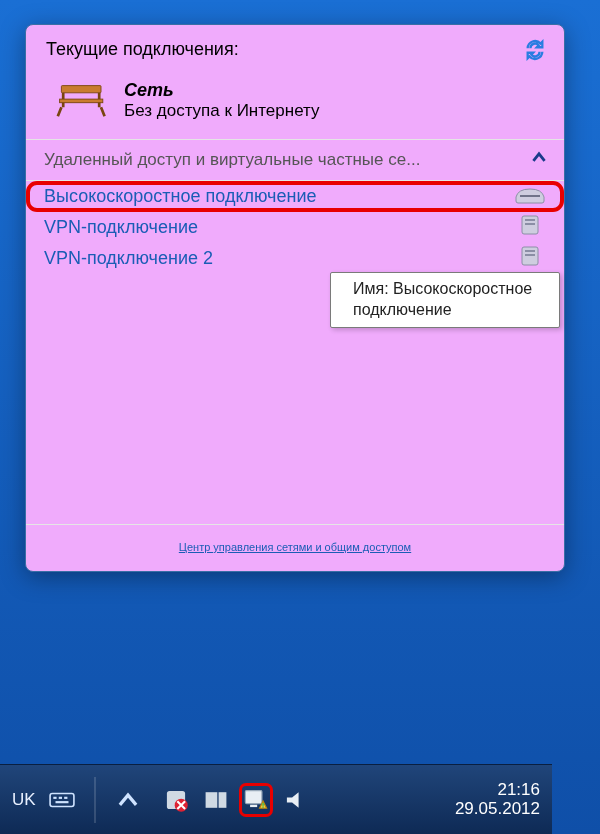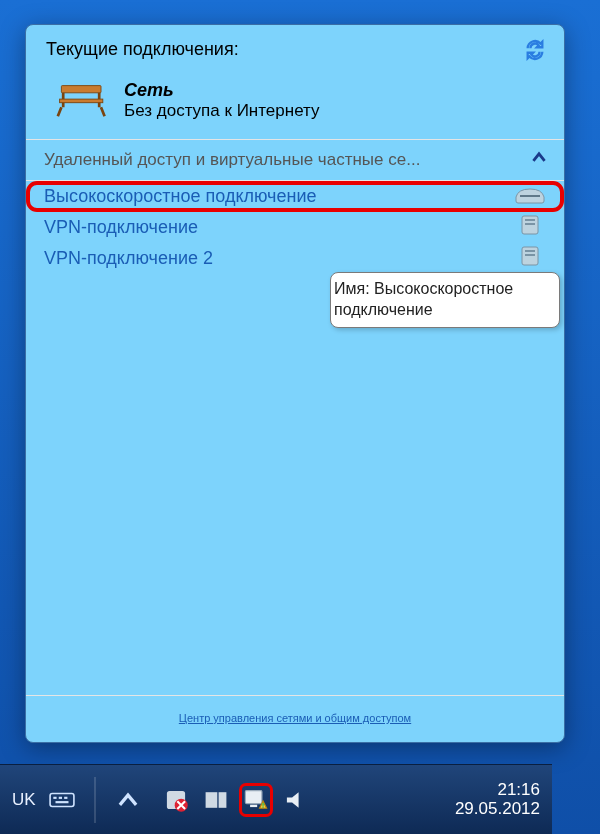--- a/index.html
+++ b/index.html
@@ -16,22 +16,22 @@
     position: absolute;
     top: 0; left: 0;
     width: 600px; height: 834px;
     background: linear-gradient(to bottom, #1a6fd4 0%, #0f4fa8 100%);
   }
   .popup {
     position: absolute;
     left: 25px;
     top: 24px;
     width: 540px;
-    height: 719px;
-    background: #7dd3fc;
+    height: 548px;
+    background: #f0abfc;
     border: 1px solid #3a6ea5;
     border-radius: 8px;
     box-shadow: 0 5px 25px rgba(0,0,0,.35);
     display: flex;
     flex-direction: column;
   }
   .popup-header {
     padding: 14px 18px 10px 20px;
     display: flex;
     justify-content: space-between;
@@ -80,22 +80,22 @@
     outline-offset: -4px;
   }
   .conn-item .modem-icon svg { width: 32px; height: 22px; opacity: .85; }
 
   .tooltip {
     position: absolute;
     left: 330px;
     top: 272px;
     background: #fff;
     border: 1px solid #7a7a7a;
-    border-radius: 8px;
-    padding: 6px 3px;
+    border-radius: 2px;
+    padding: 6px 22px;
     color: #222;
     font-size: 16px;
     box-shadow: 2px 2px 5px rgba(0,0,0,.2);
     max-width: 230px;
     line-height: 1.3;
   }
 
   .footer-link {
     border-top: 1px solid #e5e5e5;
     text-align: center;

